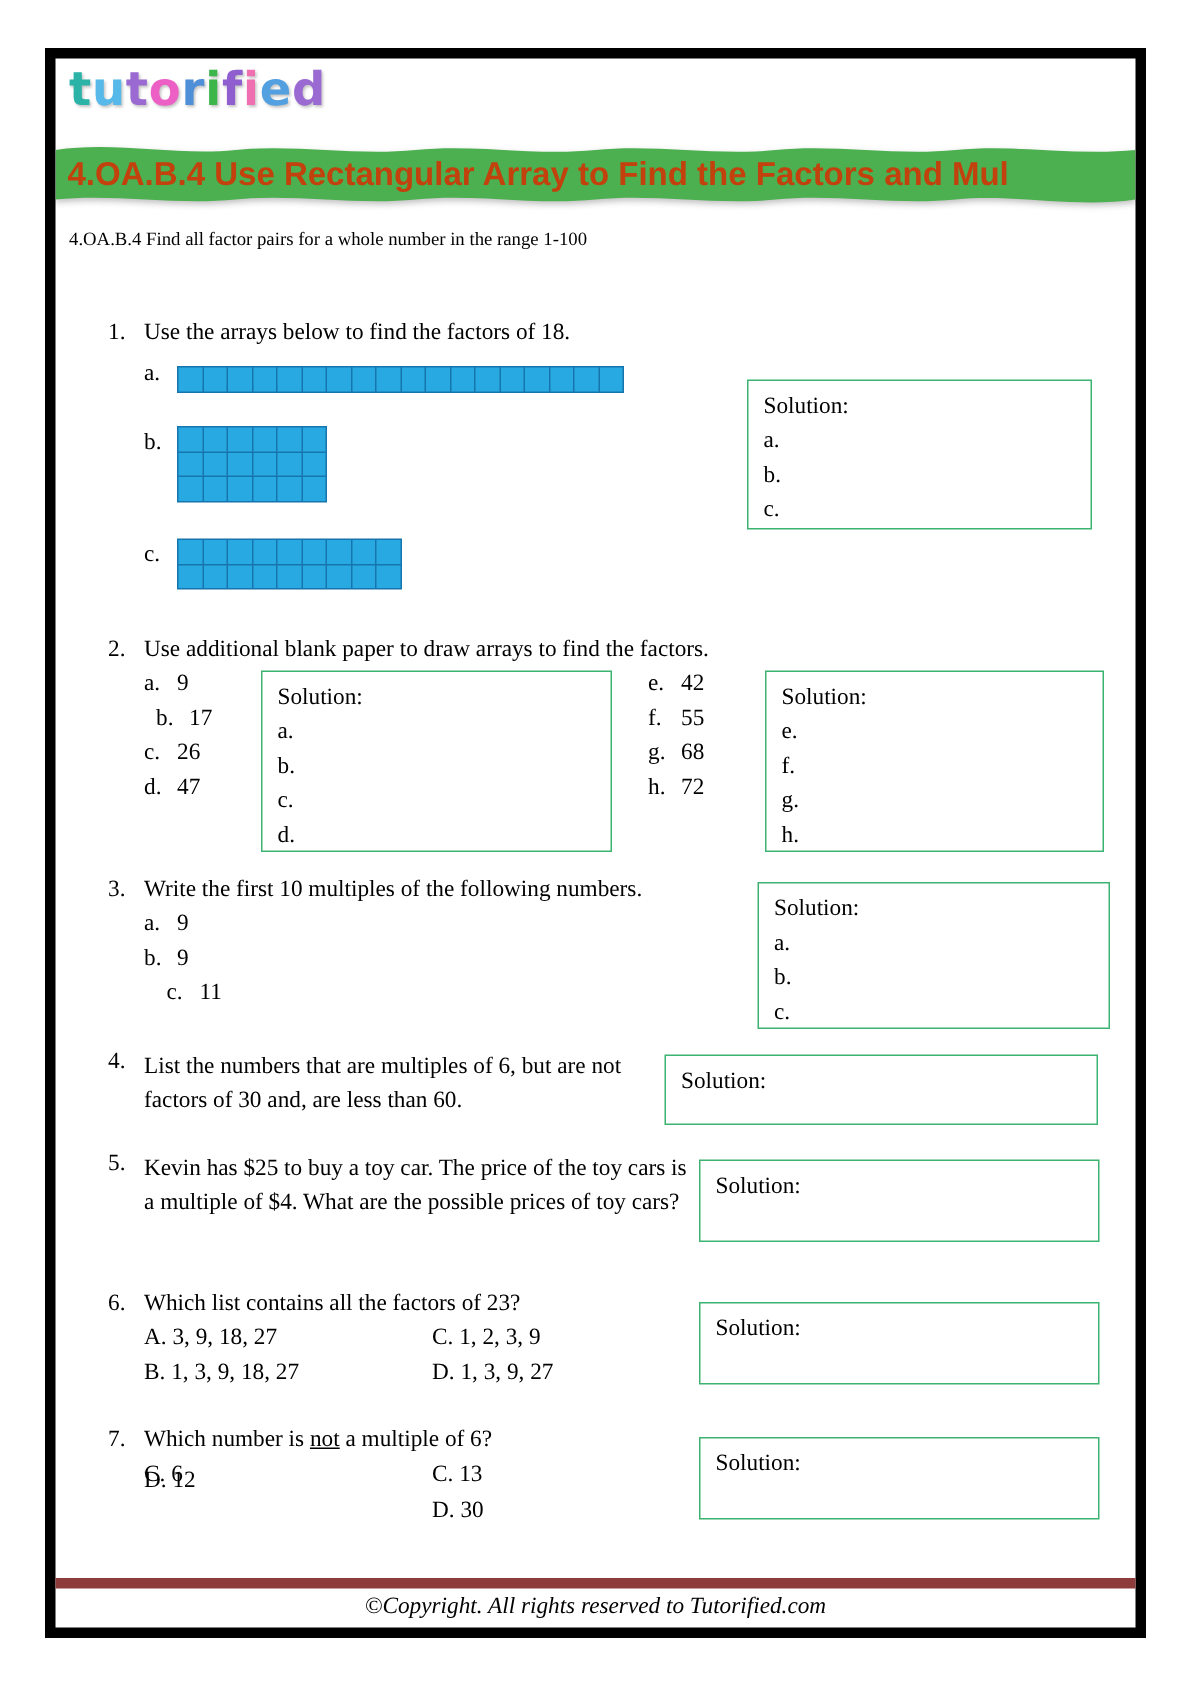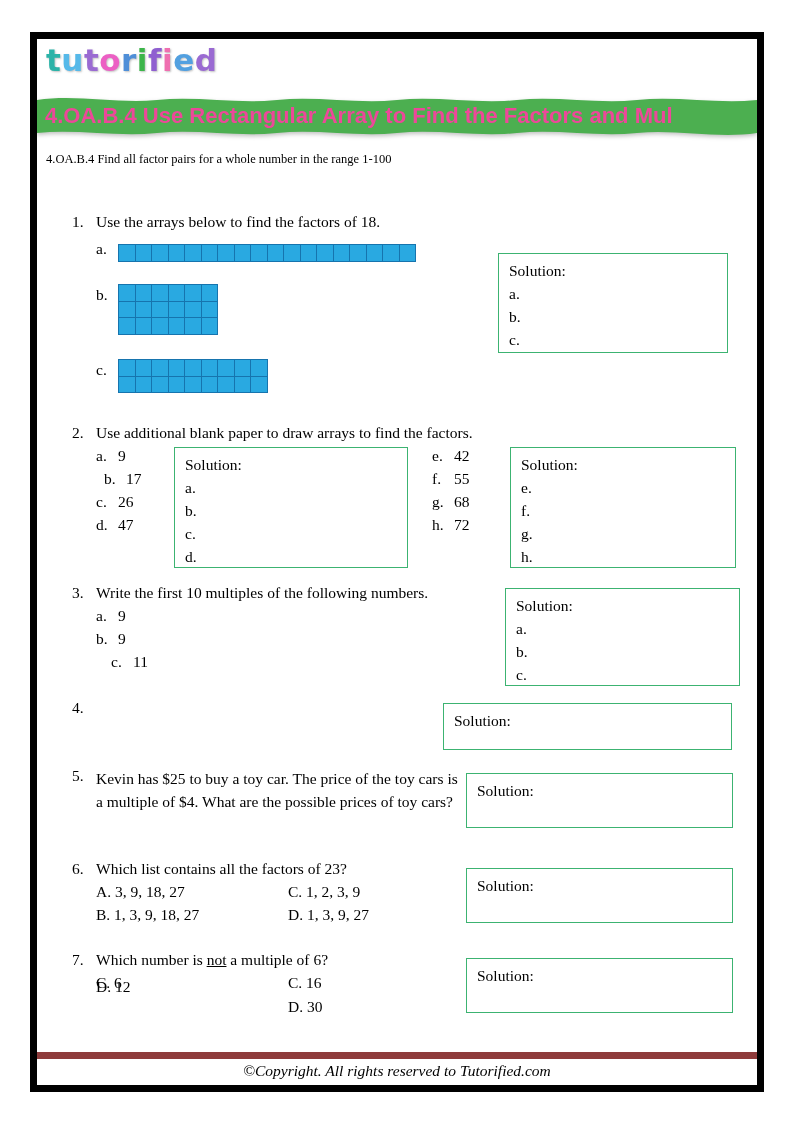--- a/index.html
+++ b/index.html
@@ -7,21 +7,21 @@
         font-family:"Liberation Serif","DejaVu Serif",serif;color:#000;}
   .abs{position:absolute;}
   .frame{left:30px;top:32px;width:734px;height:1060px;border:7px solid #000;box-sizing:border-box;}
   .logo{left:46px;top:42px;font-family:"DejaVu Sans","Liberation Sans",sans-serif;
         font-weight:bold;font-size:31px;letter-spacing:0.5px;
         text-shadow:1px 1px 2px rgba(120,120,120,0.45);}
   .banner{left:37px;top:91px;width:720px;height:50px;}
   .banner svg{position:absolute;left:0;top:0;width:100%;height:100%;color:var(--banner-green,#4caf50);
         filter:drop-shadow(0 2px 2px rgba(0,0,0,0.25));}
   .banner-text{position:absolute;left:8px;top:0;width:710px;height:100%;display:flex;align-items:center;
-        color:#ec4899;font-family:"Liberation Sans","DejaVu Sans",sans-serif;font-weight:bold;
+        color:#c2410c;font-family:"Liberation Sans","DejaVu Sans",sans-serif;font-weight:bold;
         font-size:22px;white-space:nowrap;overflow:hidden;}
   .subtitle{left:46px;top:152px;font-size:12.5px;}
   .qrow{font-size:15.5px;white-space:nowrap;}
   .qnum{display:inline-block;width:24px;font-size:15.5px;}
   .qtextblock{font-size:15.5px;line-height:23px;}
   .item{font-size:15.5px;white-space:nowrap;}
   .ilabel{display:inline-block;width:22px;}
   .alabel{font-size:15.5px;}
   .grid{display:grid;gap:1px;padding:1px;background:var(--array-border,#1674ae);width:max-content;}
   .cell{width:15.5px;height:15.5px;background:var(--array-blue,#29a9e1);}
@@ -161,20 +161,21 @@
   <div class="abs item" style="left:111px;top:653px"><span class="ilabel">c.</span><span>11</span></div>
 
   <div class="abs solbox" style="left:505px;top:588px;width:235px;height:98px">
     <div>Solution:</div>
     <div>a.</div>
     <div>b.</div>
     <div>c.</div>
   </div>
 
   <div class="abs qnum" style="left:72px;top:699px">4.</div>
+  <div class="abs qtextblock" style="left:96px;top:699px;width:362px">List the numbers that are multiples of 6, but are not factors of 30 and, are less than 60.</div>
   <div class="abs solbox" style="left:443px;top:703px;width:289px;height:47px">
     <div>Solution:</div>
   </div>
 
   <div class="abs qnum" style="left:72px;top:767px">5.</div>
   <div class="abs qtextblock" style="left:96px;top:767px;width:368px">Kevin has $25 to buy a toy car. The price of the toy cars is a multiple of $4. What are the possible prices of toy cars?</div>
   <div class="abs solbox" style="left:466px;top:773px;width:267px;height:55px">
     <div>Solution:</div>
   </div>
 
@@ -186,21 +187,21 @@
   <div class="abs opt" style="left:96px;top:906px">B. 1, 3, 9, 18, 27</div>
   <div class="abs opt" style="left:288px;top:906px">D. 1, 3, 9, 27</div>
   <div class="abs solbox" style="left:466px;top:868px;width:267px;height:55px">
     <div>Solution:</div>
   </div>
 
   <div class="abs qrow" style="left:72px;top:951px">
     <span class="qnum">7.</span><span>Which number is </span><span class="u">not</span><span> a multiple of 6?</span>
   </div>
   <div class="abs opt" style="left:96px;top:974px">C. 6</div>
-  <div class="abs opt" style="left:288px;top:974px">C. 16</div>
+  <div class="abs opt" style="left:288px;top:974px">C. 13</div>
   <div class="abs opt" style="left:96px;top:978px">D. 12</div>
   <div class="abs opt" style="left:288px;top:998px">D. 30</div>
   <div class="abs solbox" style="left:466px;top:958px;width:267px;height:55px">
     <div>Solution:</div>
   </div>
 
   <div class="abs footer-bar"></div>
   <div class="abs copyright">©Copyright. All rights reserved to Tutorified.com</div>
 
 </div>

